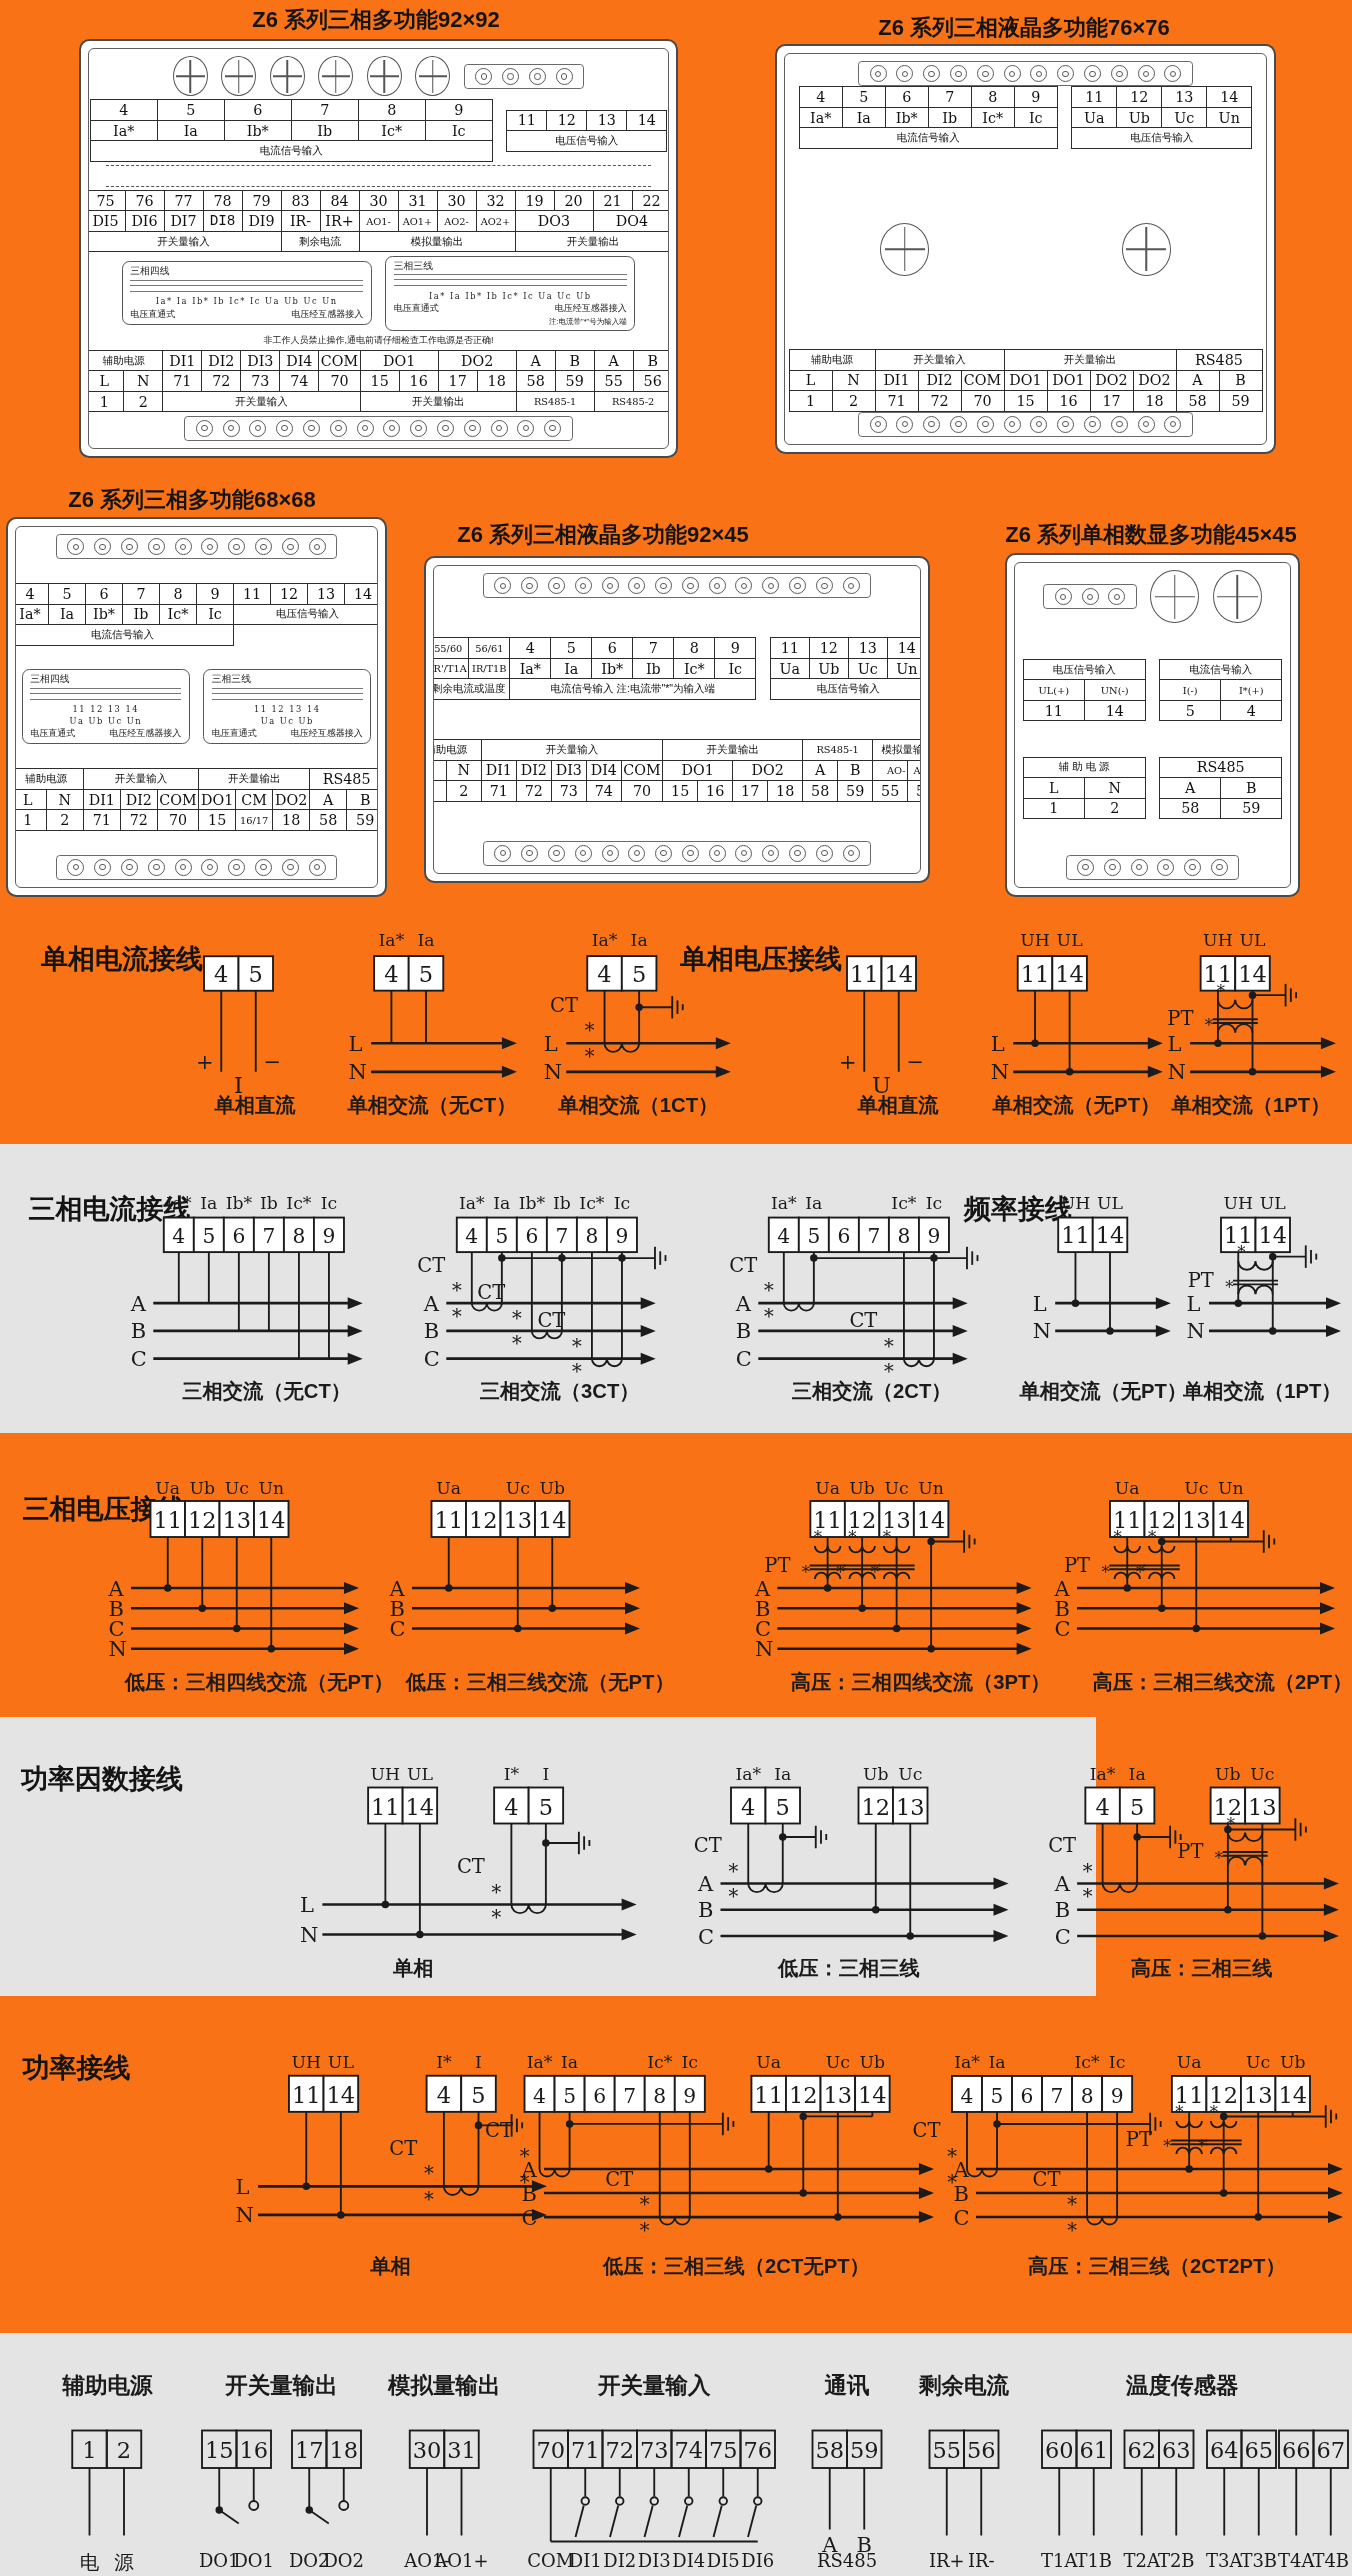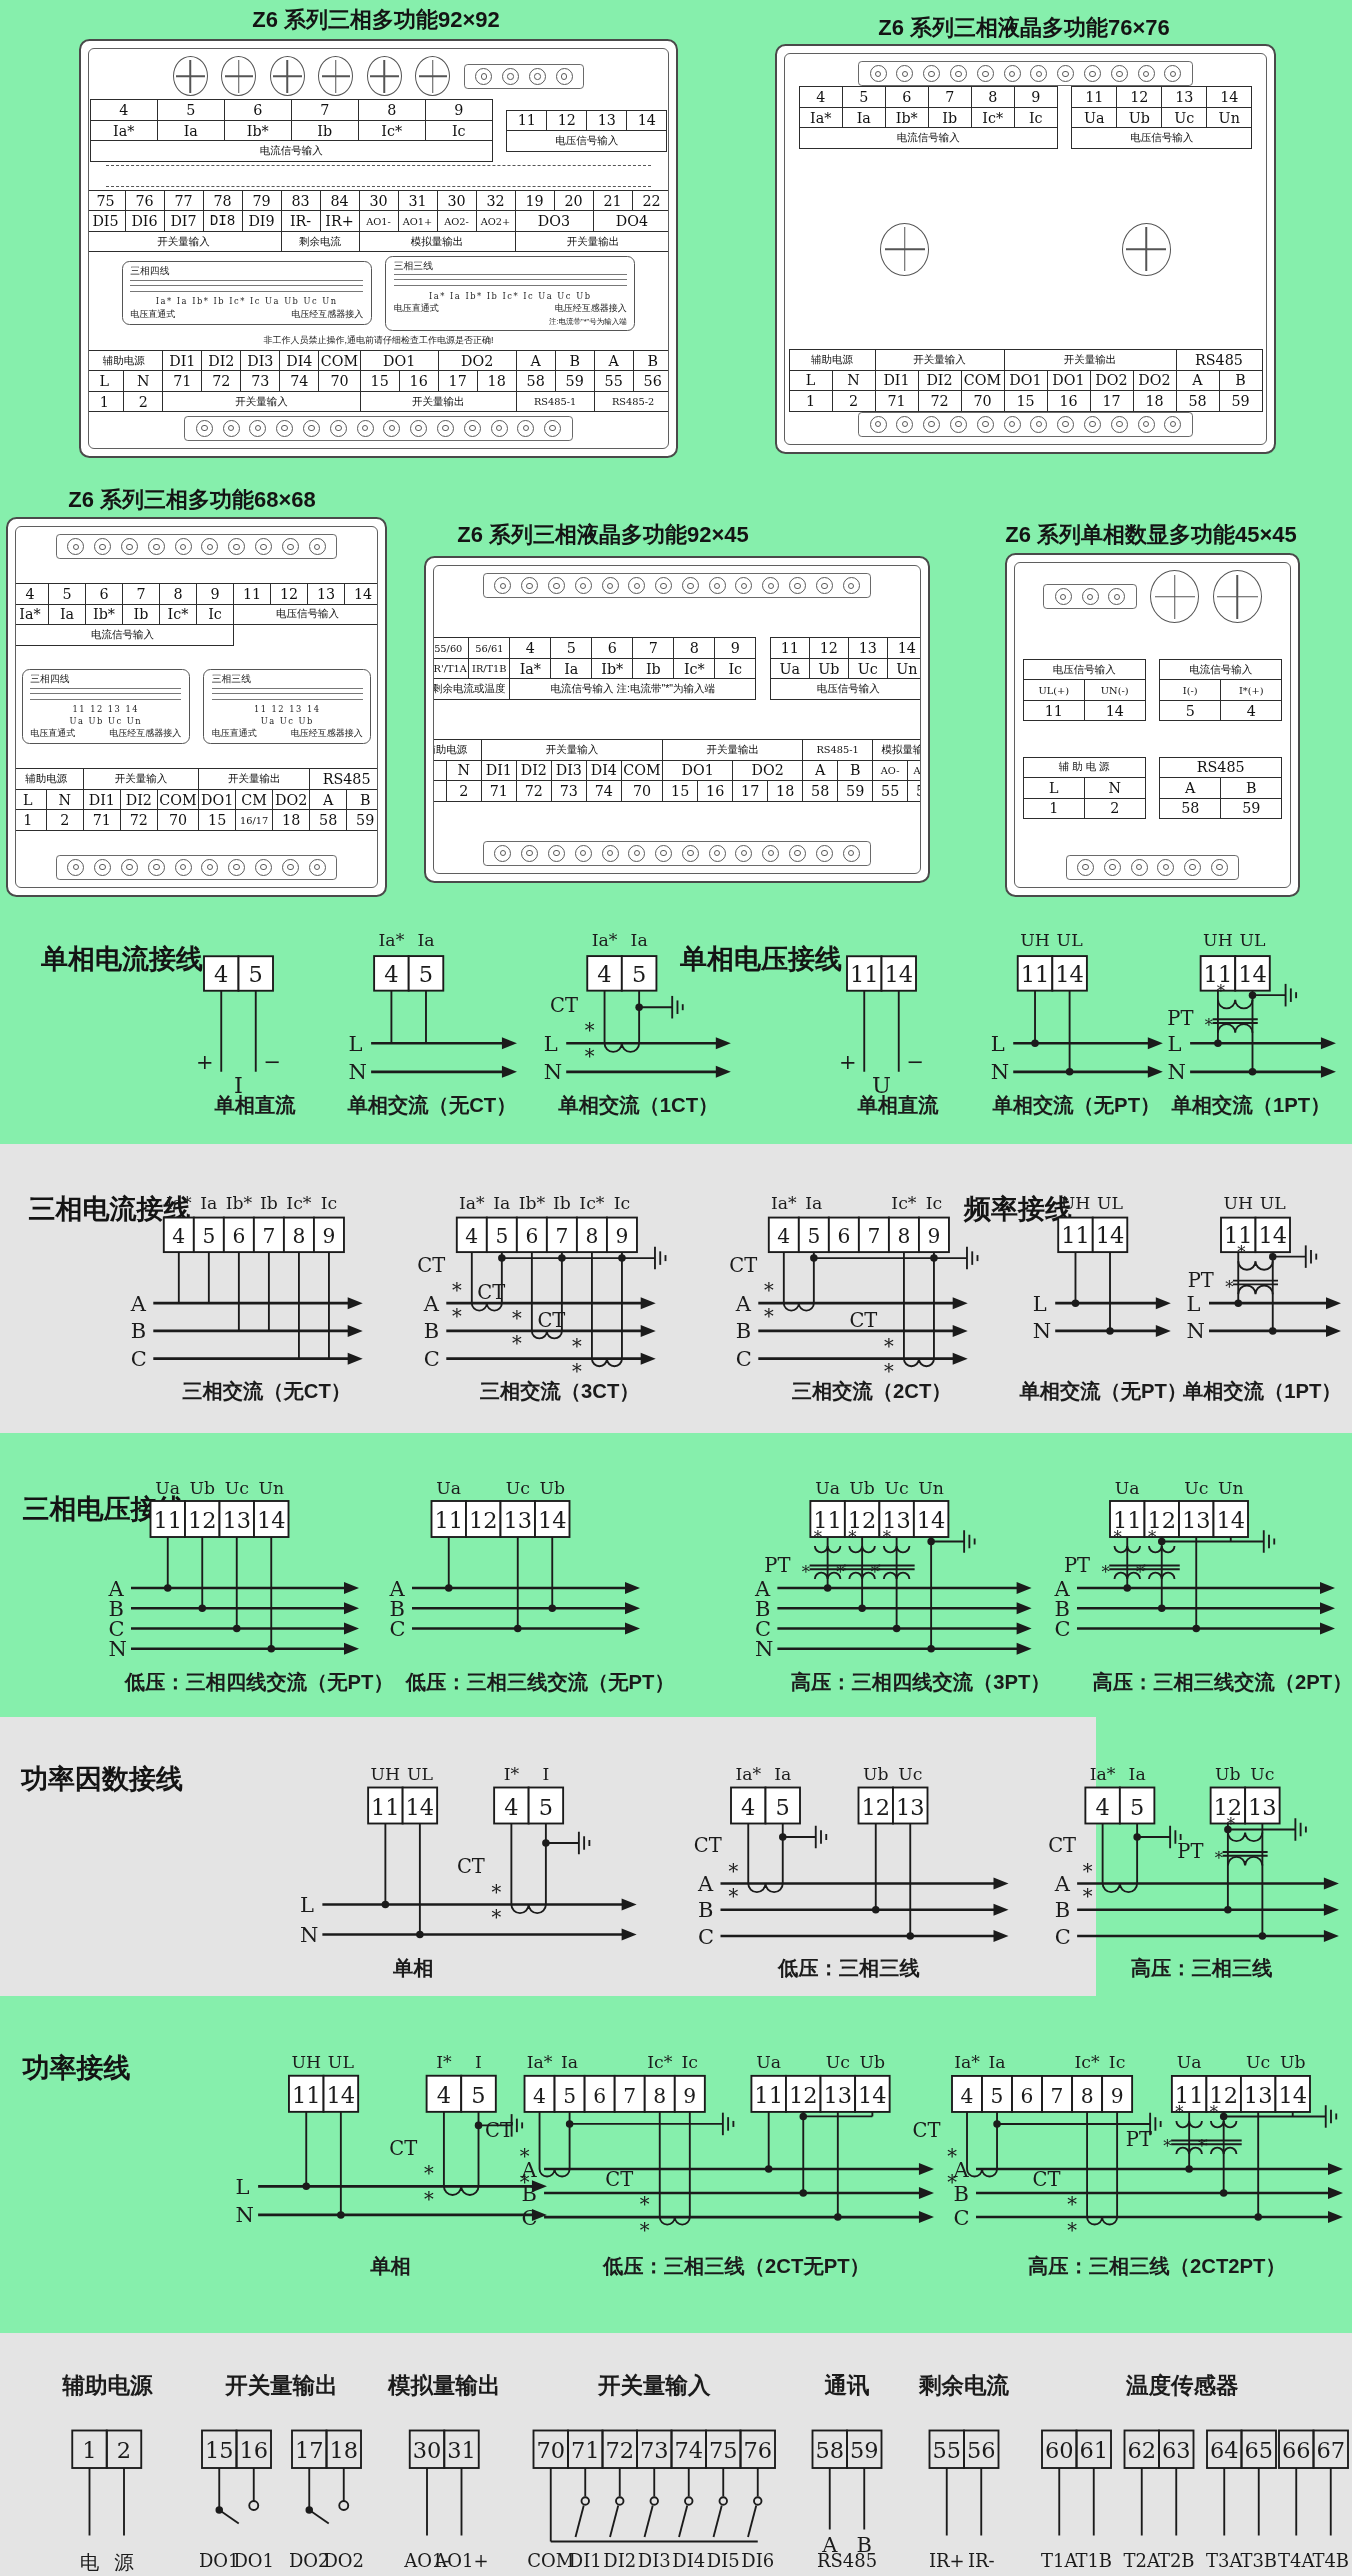--- a/index.html
+++ b/index.html
@@ -1,16 +1,16 @@
 <!DOCTYPE html>
 <html style="font-size:12px"><head>
 <meta charset="utf-8">
 <style>
   html,body{margin:0;padding:0;background:#fff}
-  .page{position:relative;width:1352px;height:2576px;background:#86efac;overflow:hidden;color:#111;
+  .page{position:relative;width:1352px;height:2576px;background:#f97316;overflow:hidden;color:#111;
         font-family:"Liberation Sans",sans-serif}
   .band{position:absolute;left:0;width:1352px;background:#e4e4e4}
   .wsec{position:absolute;left:0;width:1352px}
   .sec-label{position:absolute;font:bold 27px "Liberation Sans",sans-serif;color:#141414;white-space:nowrap}
   .dev-title{position:absolute;transform:translateX(-50%);font:600 22px "Liberation Sans",sans-serif;white-space:nowrap;color:#141414}
   .dev{position:absolute;border:2.3px solid #4a4a4a;border-radius:10.5px;background:#fff}
   .dev-inner{position:absolute;inset:6.8px;border:1.5px solid #5f5f5f;border-radius:6px;display:flex;flex-direction:column;
              align-items:center;justify-content:space-between;padding:7.5px 6px;overflow:hidden}
   .devrow{display:flex;align-items:center;justify-content:center;gap:13.5px;width:100%}
   .devrow.spread{justify-content:space-around;flex:1}
@@ -562,21 +562,21 @@
                 <td style="min-width: 31px;">N</td>
                 <td style="min-width: 31px;">DI1</td>
                 <td style="min-width: 31px;">DI2</td>
                 <td style="min-width: 31px;">DI3</td>
                 <td style="min-width: 31px;">DI4</td>
                 <td style="min-width: 31px;">COM</td>
                 <td colspan="2" style="min-width: 62px;">DO1</td>
                 <td colspan="2" style="min-width: 62px;">DO2</td>
                 <td style="min-width: 31px;">A</td>
                 <td style="min-width: 31px;">B</td>
-                <td class="sm" style="min-width: 31px;">AO-</td>
+                <td class="sm" style="min-width: 31px; text-align: right;">AO-</td>
                 <td class="sm" style="min-width: 31px;">AO+</td>
               </tr>
               <tr>
                 <td style="min-width: 31px;">1</td>
                 <td style="min-width: 31px;">2</td>
                 <td style="min-width: 31px;">71</td>
                 <td style="min-width: 31px;">72</td>
                 <td style="min-width: 31px;">73</td>
                 <td style="min-width: 31px;">74</td>
                 <td style="min-width: 31px;">70</td>

